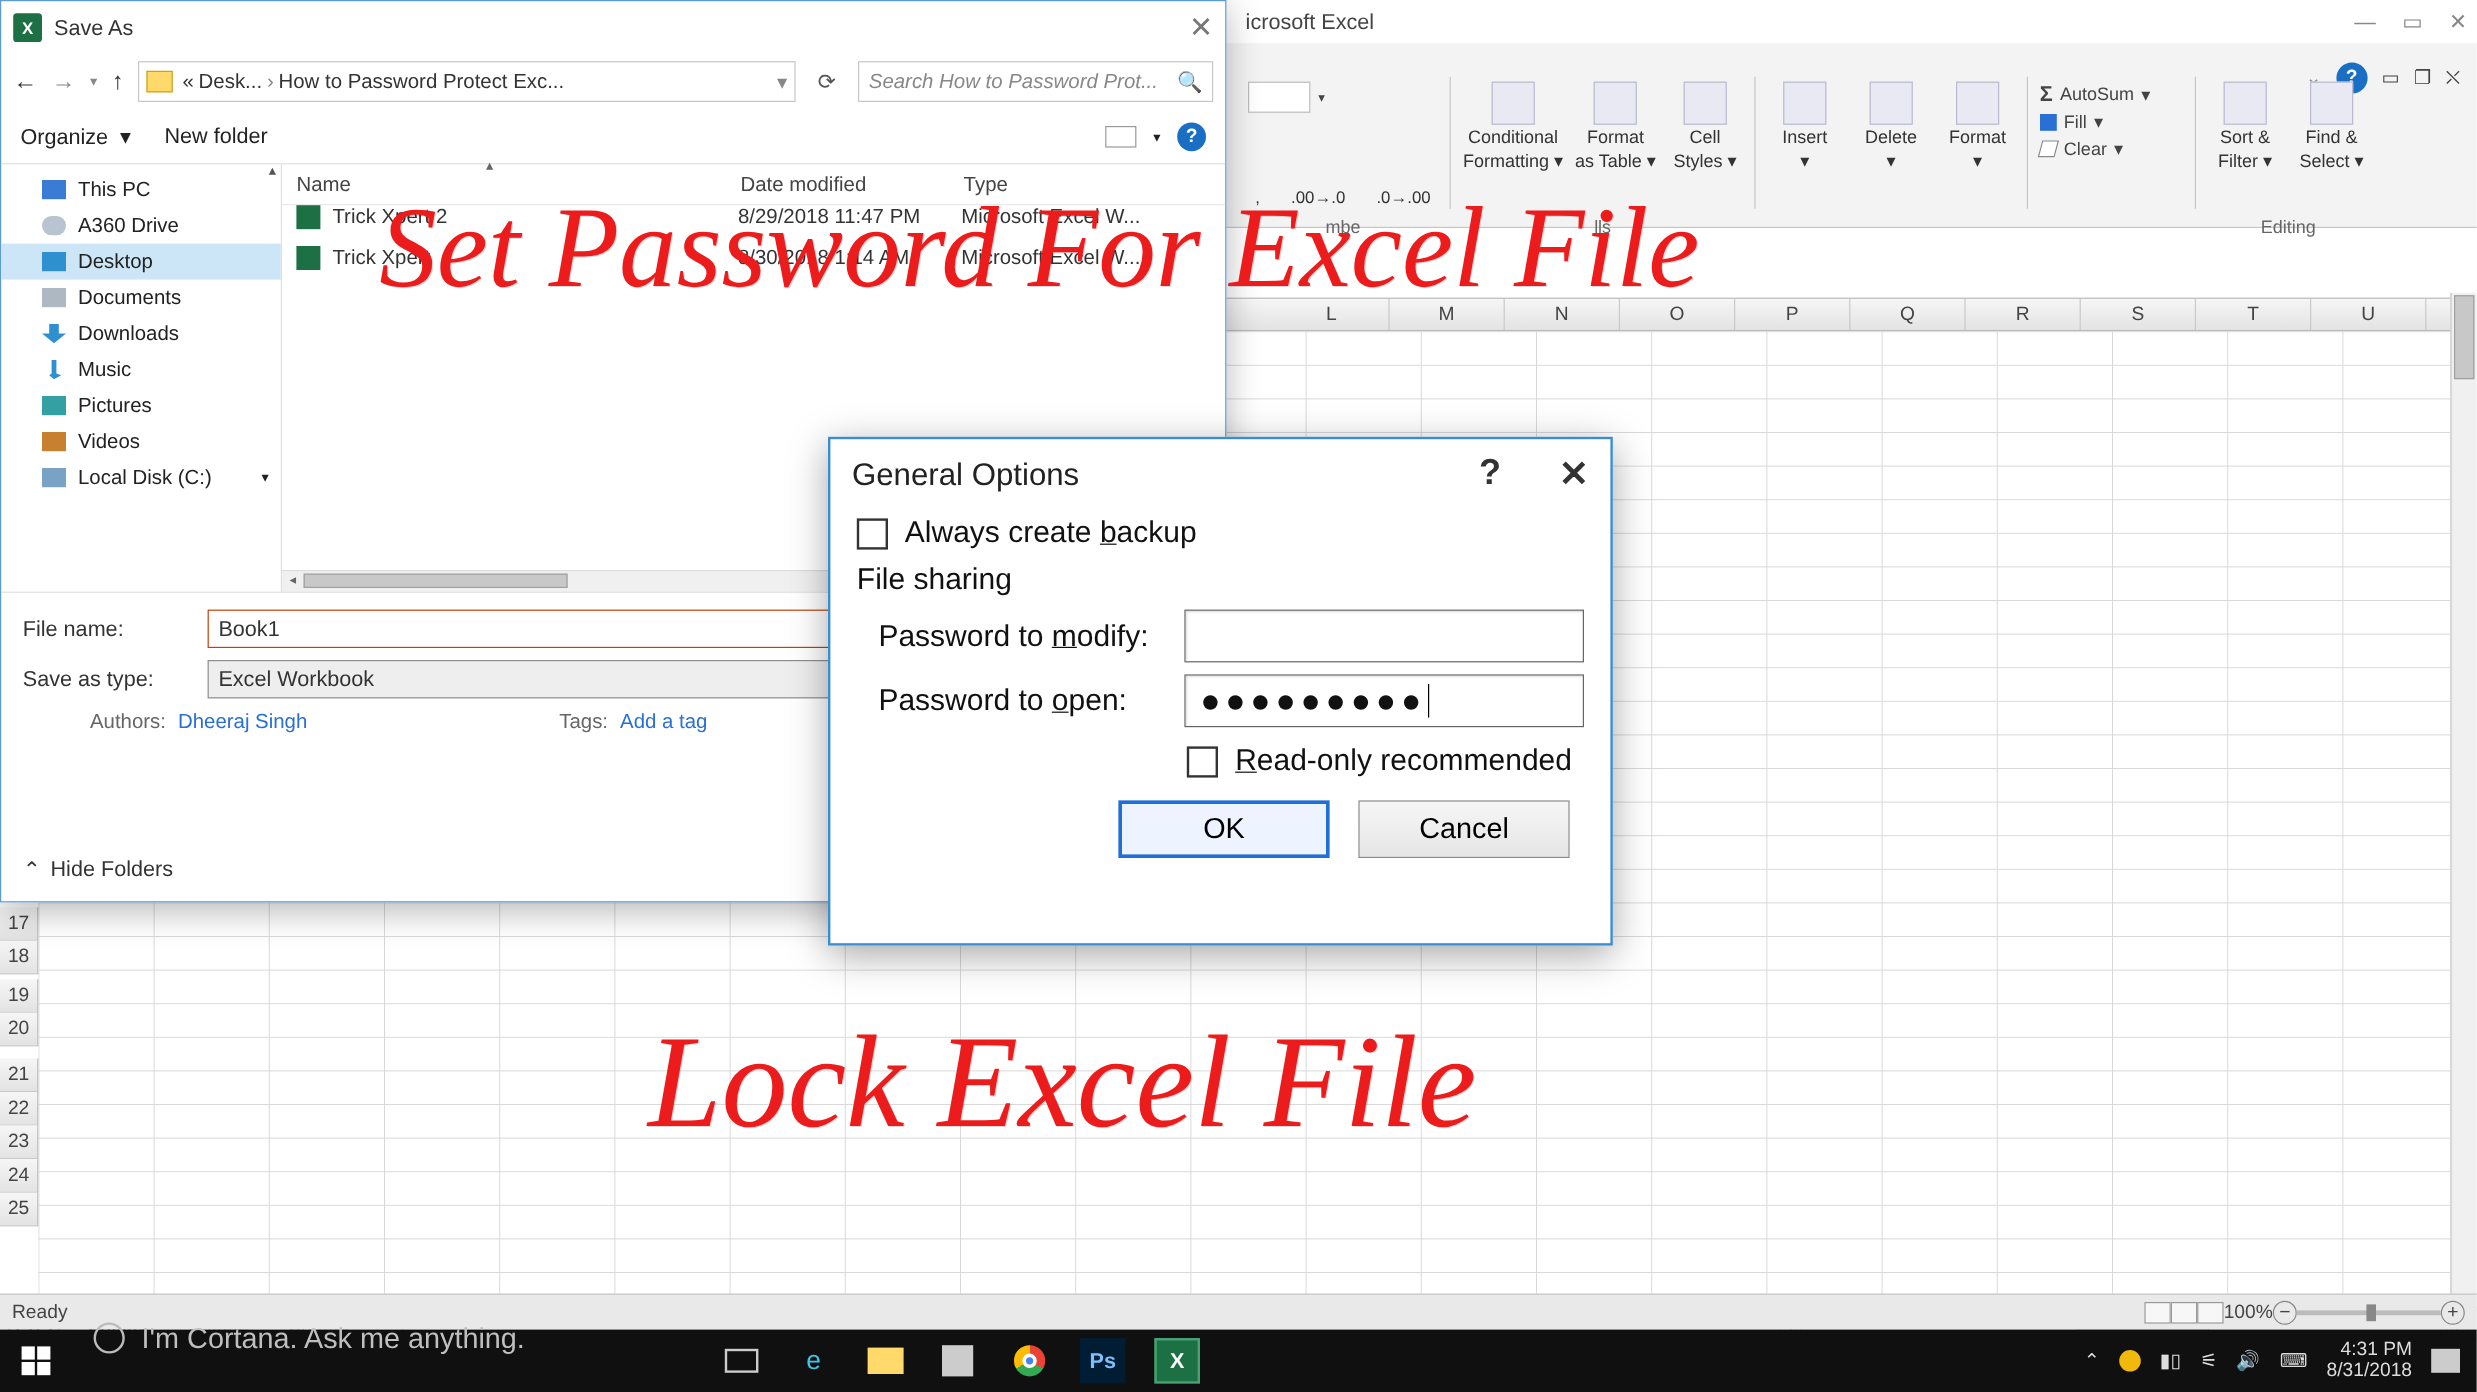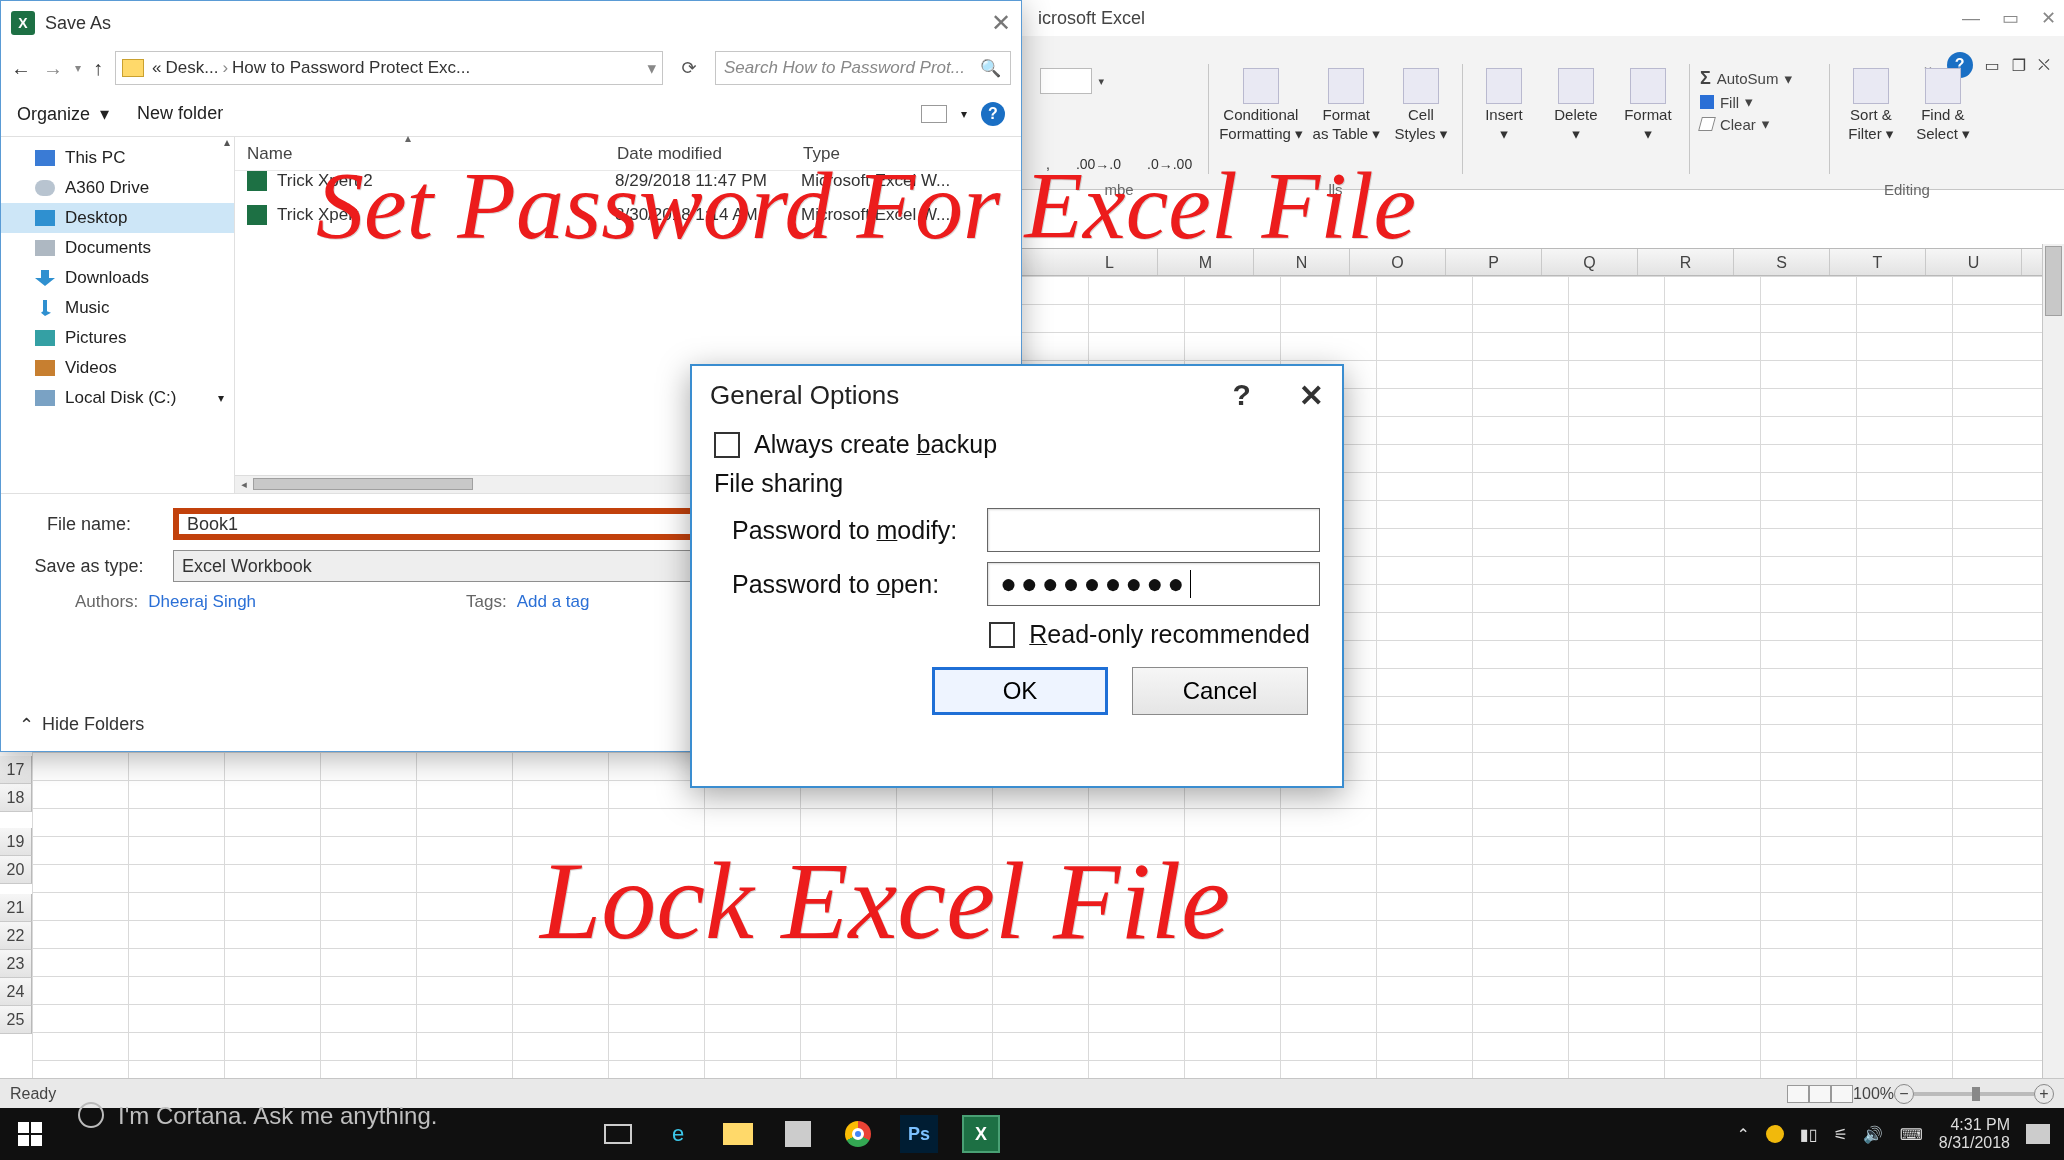--- a/index.html
+++ b/index.html
@@ -96,22 +96,22 @@
 .list-row { height:34px; display:flex; font-size:17px; color:#333; }
 .list-row .fico { width:20px;height:20px;background:#1d7044;margin:0 10px 0 12px; }
 .list-row .name{width:338px;} .list-row .date{width:186px;} .list-row .type{flex:1;}
 .sa-list .hscrollb { position:absolute; bottom:0; left:0; right:0; height:18px; background:#f0f0f0; border-top:1px solid #ddd; display:flex; }
 .hscrollb .lt,.hscrollb .rt{width:18px;text-align:center;font-size:11px;line-height:16px;color:#666;}
 .hscrollb .track{flex:1;position:relative;}
 .hscrollb .th{position:absolute;left:0;top:2px;height:12px;width:220px;background:#c8c8c8;border:1px solid #a0a0a0;}
 
 .sa-bottom { position:absolute; bottom:0; left:0; right:0; height:258px; border-top:1px solid #e0e0e0; padding:14px 18px 10px; font-size:18px; color:#333; }
 .form-row { display:flex; align-items:center; margin-bottom:10px; }
-.form-row label { width:154px; text-align:center; padding-right:14px; }
-.form-row .field { flex:1; height:32px; border:6px solid #c2410c; background:#fff; padding:0 8px; display:flex; align-items:center; }
+.form-row label { width:154px; text-align:left; padding-right:14px; }
+.form-row .field { flex:1; height:32px; border:1px solid #c2410c; background:#fff; padding:0 8px; display:flex; align-items:center; }
 .form-row .combo { flex:1; height:32px; border:1px solid #8f8f8f; background:#eee; padding:0 8px; display:flex; align-items:center; }
 .meta-row { display:flex; gap:40px; padding-left:56px; margin-top:8px; font-size:17px; }
 .meta-row .lbl{color:#666;margin-right:10px;}
 .meta-row .link{color:#2a6fd6;}
 .thumbrow { padding-left:220px; margin-top:20px; display:flex; align-items:center; gap:8px; font-size:17px; color:#2a6fd6; }
 .cbx { width:18px;height:18px;border:1px solid #666;background:#fff;}
 .sa-footer { position:absolute; bottom:10px; left:18px; right:18px; display:flex; align-items:center; }
 .hidefold { color:#333; font-size:18px; display:flex; align-items:center; gap:8px; }
 .toolsbtn { margin-left:auto; padding:5px 18px; background:linear-gradient(#f7f7f7,#e3e3e3); border:1px solid #9a9a9a; font-size:17px; }
 
@@ -265,21 +265,21 @@
         <div style="margin-left: 0px;">P</div>
         <div style="margin-left: 0px;">Q</div>
         <div style="margin-left: 0px;">R</div>
         <div style="margin-left: 0px;">S</div>
         <div style="margin-left: 0px;">T</div>
         <div style="margin-left: 0px;">U</div>
       </div>
     <div class="rowheaders" id="rowheaders">
         <div style="margin-top: 480px;">17</div>
         <div style="margin-top: 0px;">18</div>
-        <div style="margin-top: 16px;">19</div>
+        <div style="margin-top: 4px;">19</div>
         <div style="margin-top: 0px;">20</div>
         <div style="margin-top: 10px;">21</div>
         <div style="margin-top: 0px;">22</div>
         <div style="margin-top: 0px;">23</div>
         <div style="margin-top: 0px;">24</div>
         <div style="margin-top: 0px;">25</div>
       </div>
     <div class="gridcells"></div>
     <div class="vscroll">
         <div class="thumb"></div>

